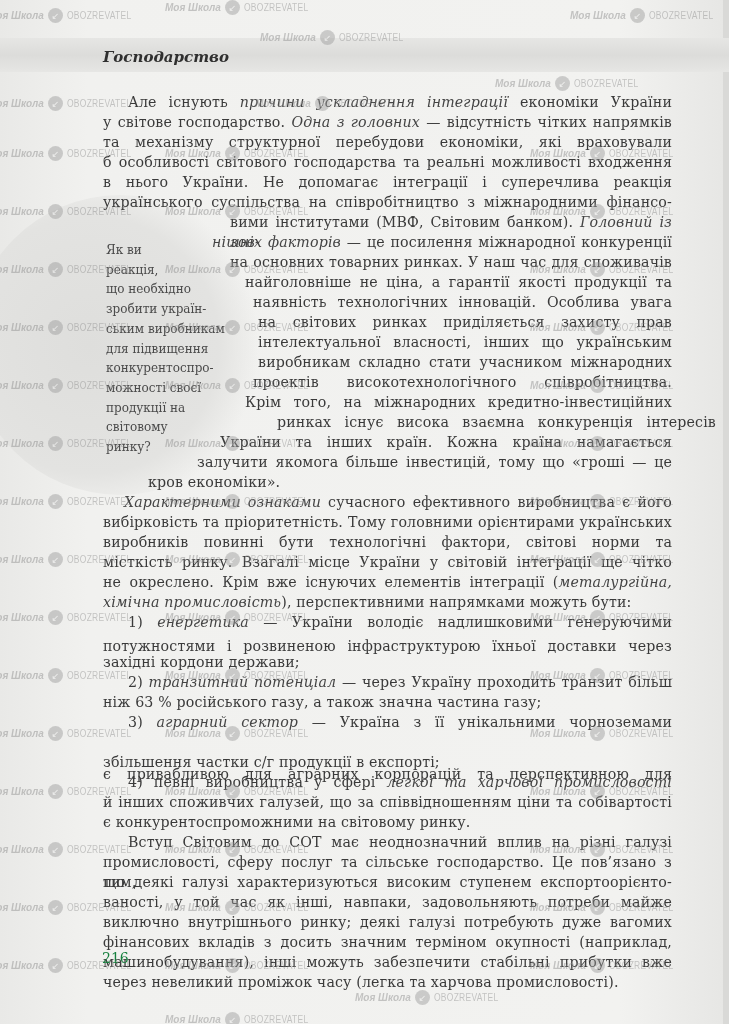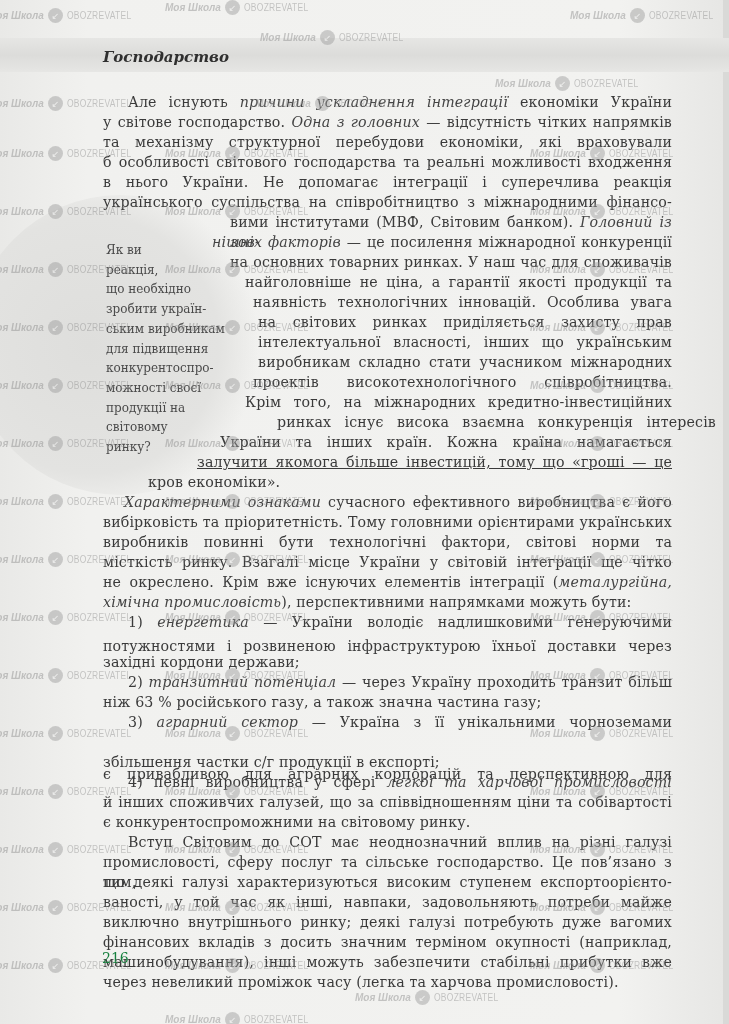--- a/index.html
+++ b/index.html
@@ -56,21 +56,21 @@
     <div class="line j" style="left: 230px; top: 252px; width: 442px; white-space: normal;"><span>на основних товарних ринках. У наш час для споживачів</span></div>
     <div class="line j" style="left: 245px; top: 272px; width: 427px; white-space: normal;"><span>найголовніше не ціна, а гарантії якості продукції та</span></div>
     <div class="line j" style="left: 253px; top: 292px; width: 419px; white-space: normal;"><span>наявність технологічних інновацій. Особлива увага</span></div>
     <div class="line j" style="left: 258px; top: 312px; width: 414px; white-space: normal;"><span>на світових ринках приділяється захисту прав</span></div>
     <div class="line j" style="left: 258px; top: 332px; width: 414px; white-space: normal;"><span>інтелектуальної власності, інших що українським</span></div>
     <div class="line j" style="left: 258px; top: 352px; width: 414px; white-space: normal;"><span>виробникам складно стати учасником міжнародних</span></div>
     <div class="line j" style="left: 253px; top: 372px; width: 419px; white-space: normal;"><span>проектів високотехнологічного співробітництва.</span></div>
     <div class="line j" style="left: 245px; top: 392px; width: 427px; white-space: normal;"><span>Крім того, на міжнародних кредитно-інвестиційних</span></div>
     <div class="line j" style="left: 233px; top: 412px; width: 439px; white-space: normal; margin-left: 44px;"><span>ринках існує висока взаємна конкуренція інтересів</span></div>
     <div class="line j" style="left: 220px; top: 432px; width: 452px; white-space: normal;"><span>України та інших країн. Кожна країна намагається</span></div>
-    <div class="line j" style="left: 197px; top: 452px; width: 475px; white-space: normal; text-decoration: underline;"><span>залучити якомога більше інвестицій, тому що «гроші — це</span></div>
+    <div class="line j" style="left: 197px; top: 452px; width: 475px; white-space: normal;"><span>залучити якомога більше інвестицій, тому що «гроші — це</span></div>
     <div class="line" style="left: 148px; top: 472px;"><span>кров економіки».</span></div>
     <div class="line j" style="left: 124px; top: 492px; width: 548px; white-space: normal;"><i>Характерними ознаками</i><span> сучасного ефективного виробництва є його</span></div>
     <div class="line j" style="left: 103px; top: 512px; width: 569px; white-space: normal;"><span>вибірковість та пріоритетність. Тому головними орієнтирами українських</span></div>
     <div class="line j" style="left: 103px; top: 532px; width: 569px; white-space: normal;"><span>виробників повинні бути технологічні фактори, світові норми та</span></div>
     <div class="line j" style="left: 103px; top: 552px; width: 569px; white-space: normal;"><span>місткість ринку. Взагалі місце України у світовій інтеграції ще чітко</span></div>
     <div class="line j" style="left: 103px; top: 572px; width: 569px; white-space: normal;"><span>не окреслено. Крім вже існуючих елементів інтеграції (</span><i>металургійна,</i></div>
     <div class="line" style="left: 103px; top: 592px;"><i>хімічна промисловість</i><span>), перспективними напрямками можуть бути:</span></div>
     <div class="line j" style="left: 128px; top: 612px; width: 544px; white-space: normal;"><span>1) </span><i>енергетика</i><span> — України володіє надлишковими генеруючими</span></div>
     <div class="line j" style="left: 103px; top: 636px; width: 569px; white-space: normal;"><span>потужностями і розвиненою інфраструктурою їхньої доставки через</span></div>
     <div class="line" style="left: 103px; top: 652px;"><span>західні кордони держави;</span></div>

